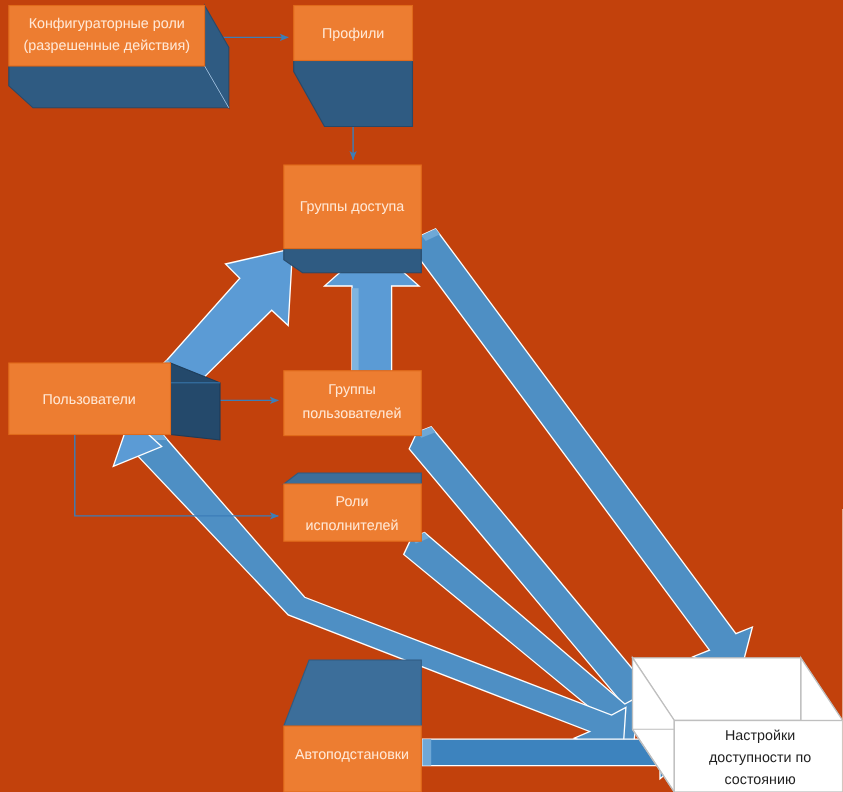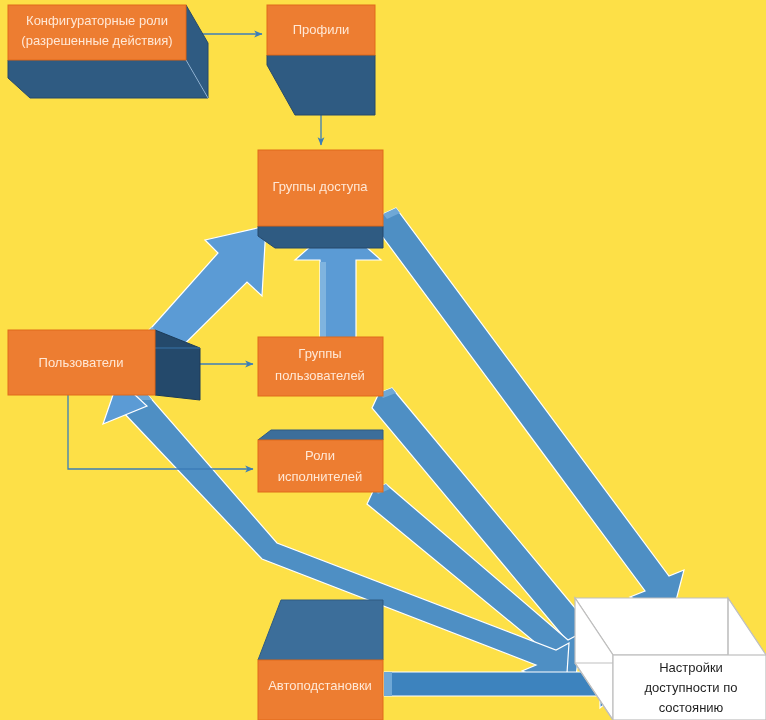--- a/index.html
+++ b/index.html
@@ -10,21 +10,21 @@
   body {
     width: 766px;
     height: 720px;
     overflow: hidden;
     font-family: "Liberation Sans", sans-serif;
   }
   #diagram-root {
     position: relative;
     width: 766px;
     height: 720px;
-    background: #fde047;
+    background: #c2410c;
   }
   svg#diagram-canvas {
     position: absolute;
     top: 0;
     left: 0;
     width: 766px;
     height: 720px;
     display: block;
   }
   .node-label {

